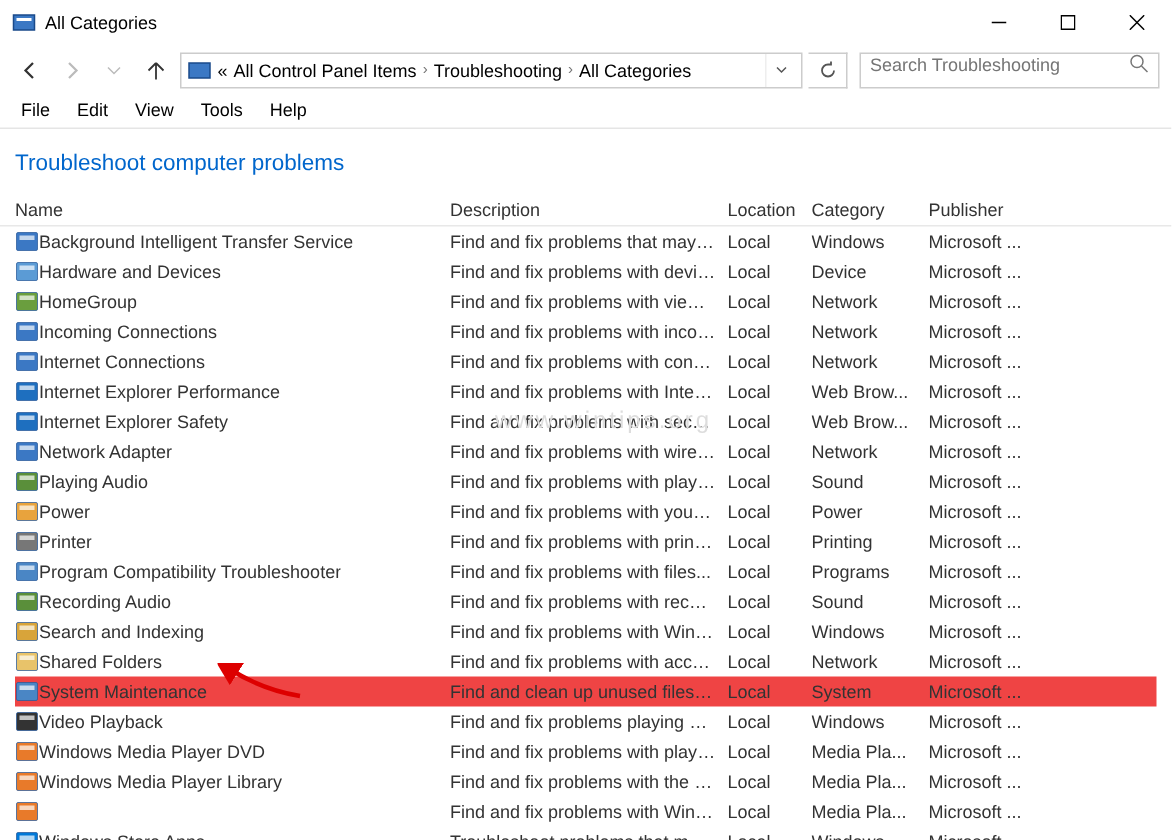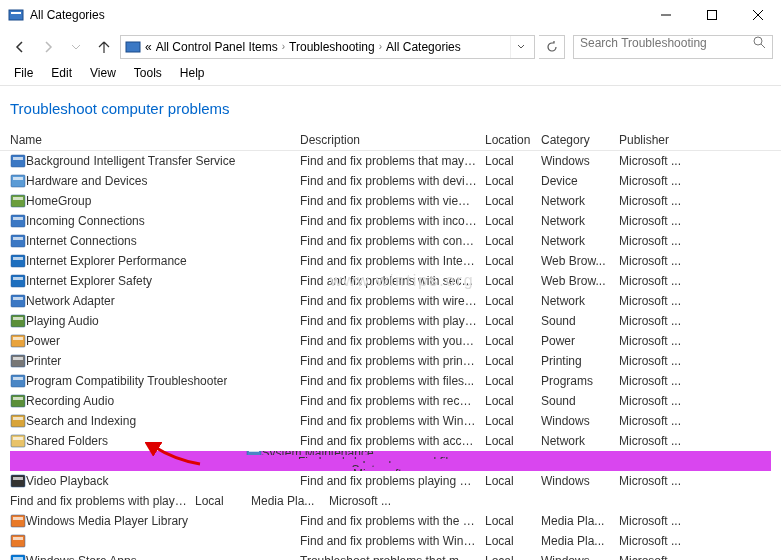--- a/index.html
+++ b/index.html
@@ -26,21 +26,21 @@
 .heading { color:#0066cc; font-size:15px; padding:14px 10px 12px; }
 .listhdr { display:flex; border-bottom:1px solid #e8e8e8; padding:0 10px; height:22px; align-items:center; }
 .col { font-size:12px; color:#333; overflow:hidden; white-space:nowrap; text-overflow:ellipsis; padding-right:8px; }
 .col.name { width:290px; }
 .col.desc { width:185px; }
 .col.loc { width:56px; }
 .col.cat { width:78px; }
 .col.pub { width:75px; }
 .rows { padding:0 10px; }
 .row { display:flex; height:20px; align-items:center; }
-.row.selected { background:#d946ef;flex-direction:column; }
+.row.selected { background:#ef4444; }
 .row .name { display:flex; align-items:center; gap:0; }
 .row .iconbox { width:16px; height:16px; flex-shrink:0; }
 .row .txt { overflow:hidden; white-space:nowrap; text-overflow:ellipsis; font-size:12px; }
 .arrow { position:absolute; left:145px; top:442px; pointer-events:none; }
 .watermark { position:absolute; left:330px; top:272px; color:#ddd; font-size:16px; letter-spacing:2px; pointer-events:none; }
 </style>
 </head>
 <body>
 
 <div class="titlebar">
@@ -357,20 +357,27 @@
             <rect x="3" y="4" width="10" height="3" fill="#fff" opacity="0.7"></rect>
           </svg></span>
         <span class="txt">Video Playback</span>
       </div>
       <div class="col desc txt">Find and fix problems playing mo...</div>
       <div class="col loc txt">Local</div>
       <div class="col cat txt">Windows</div>
       <div class="col pub txt">Microsoft ...</div>
     </div>
     <div class="row">
+      <div class="col name">
+        <span class="iconbox"><svg viewBox="0 0 16 16">
+            <rect x="1" y="2" width="14" height="12" rx="1" fill="#e87a2a" stroke="#2a5a9a" stroke-width="0.5"></rect>
+            <rect x="3" y="4" width="10" height="3" fill="#fff" opacity="0.7"></rect>
+          </svg></span>
+        <span class="txt">Windows Media Player DVD</span>
+      </div>
       <div class="col desc txt">Find and fix problems with playin...</div>
       <div class="col loc txt">Local</div>
       <div class="col cat txt">Media Pla...</div>
       <div class="col pub txt">Microsoft ...</div>
     </div>
     <div class="row">
       <div class="col name">
         <span class="iconbox"><svg viewBox="0 0 16 16">
             <rect x="1" y="2" width="14" height="12" rx="1" fill="#e87a2a" stroke="#2a5a9a" stroke-width="0.5"></rect>
             <rect x="3" y="4" width="10" height="3" fill="#fff" opacity="0.7"></rect>

